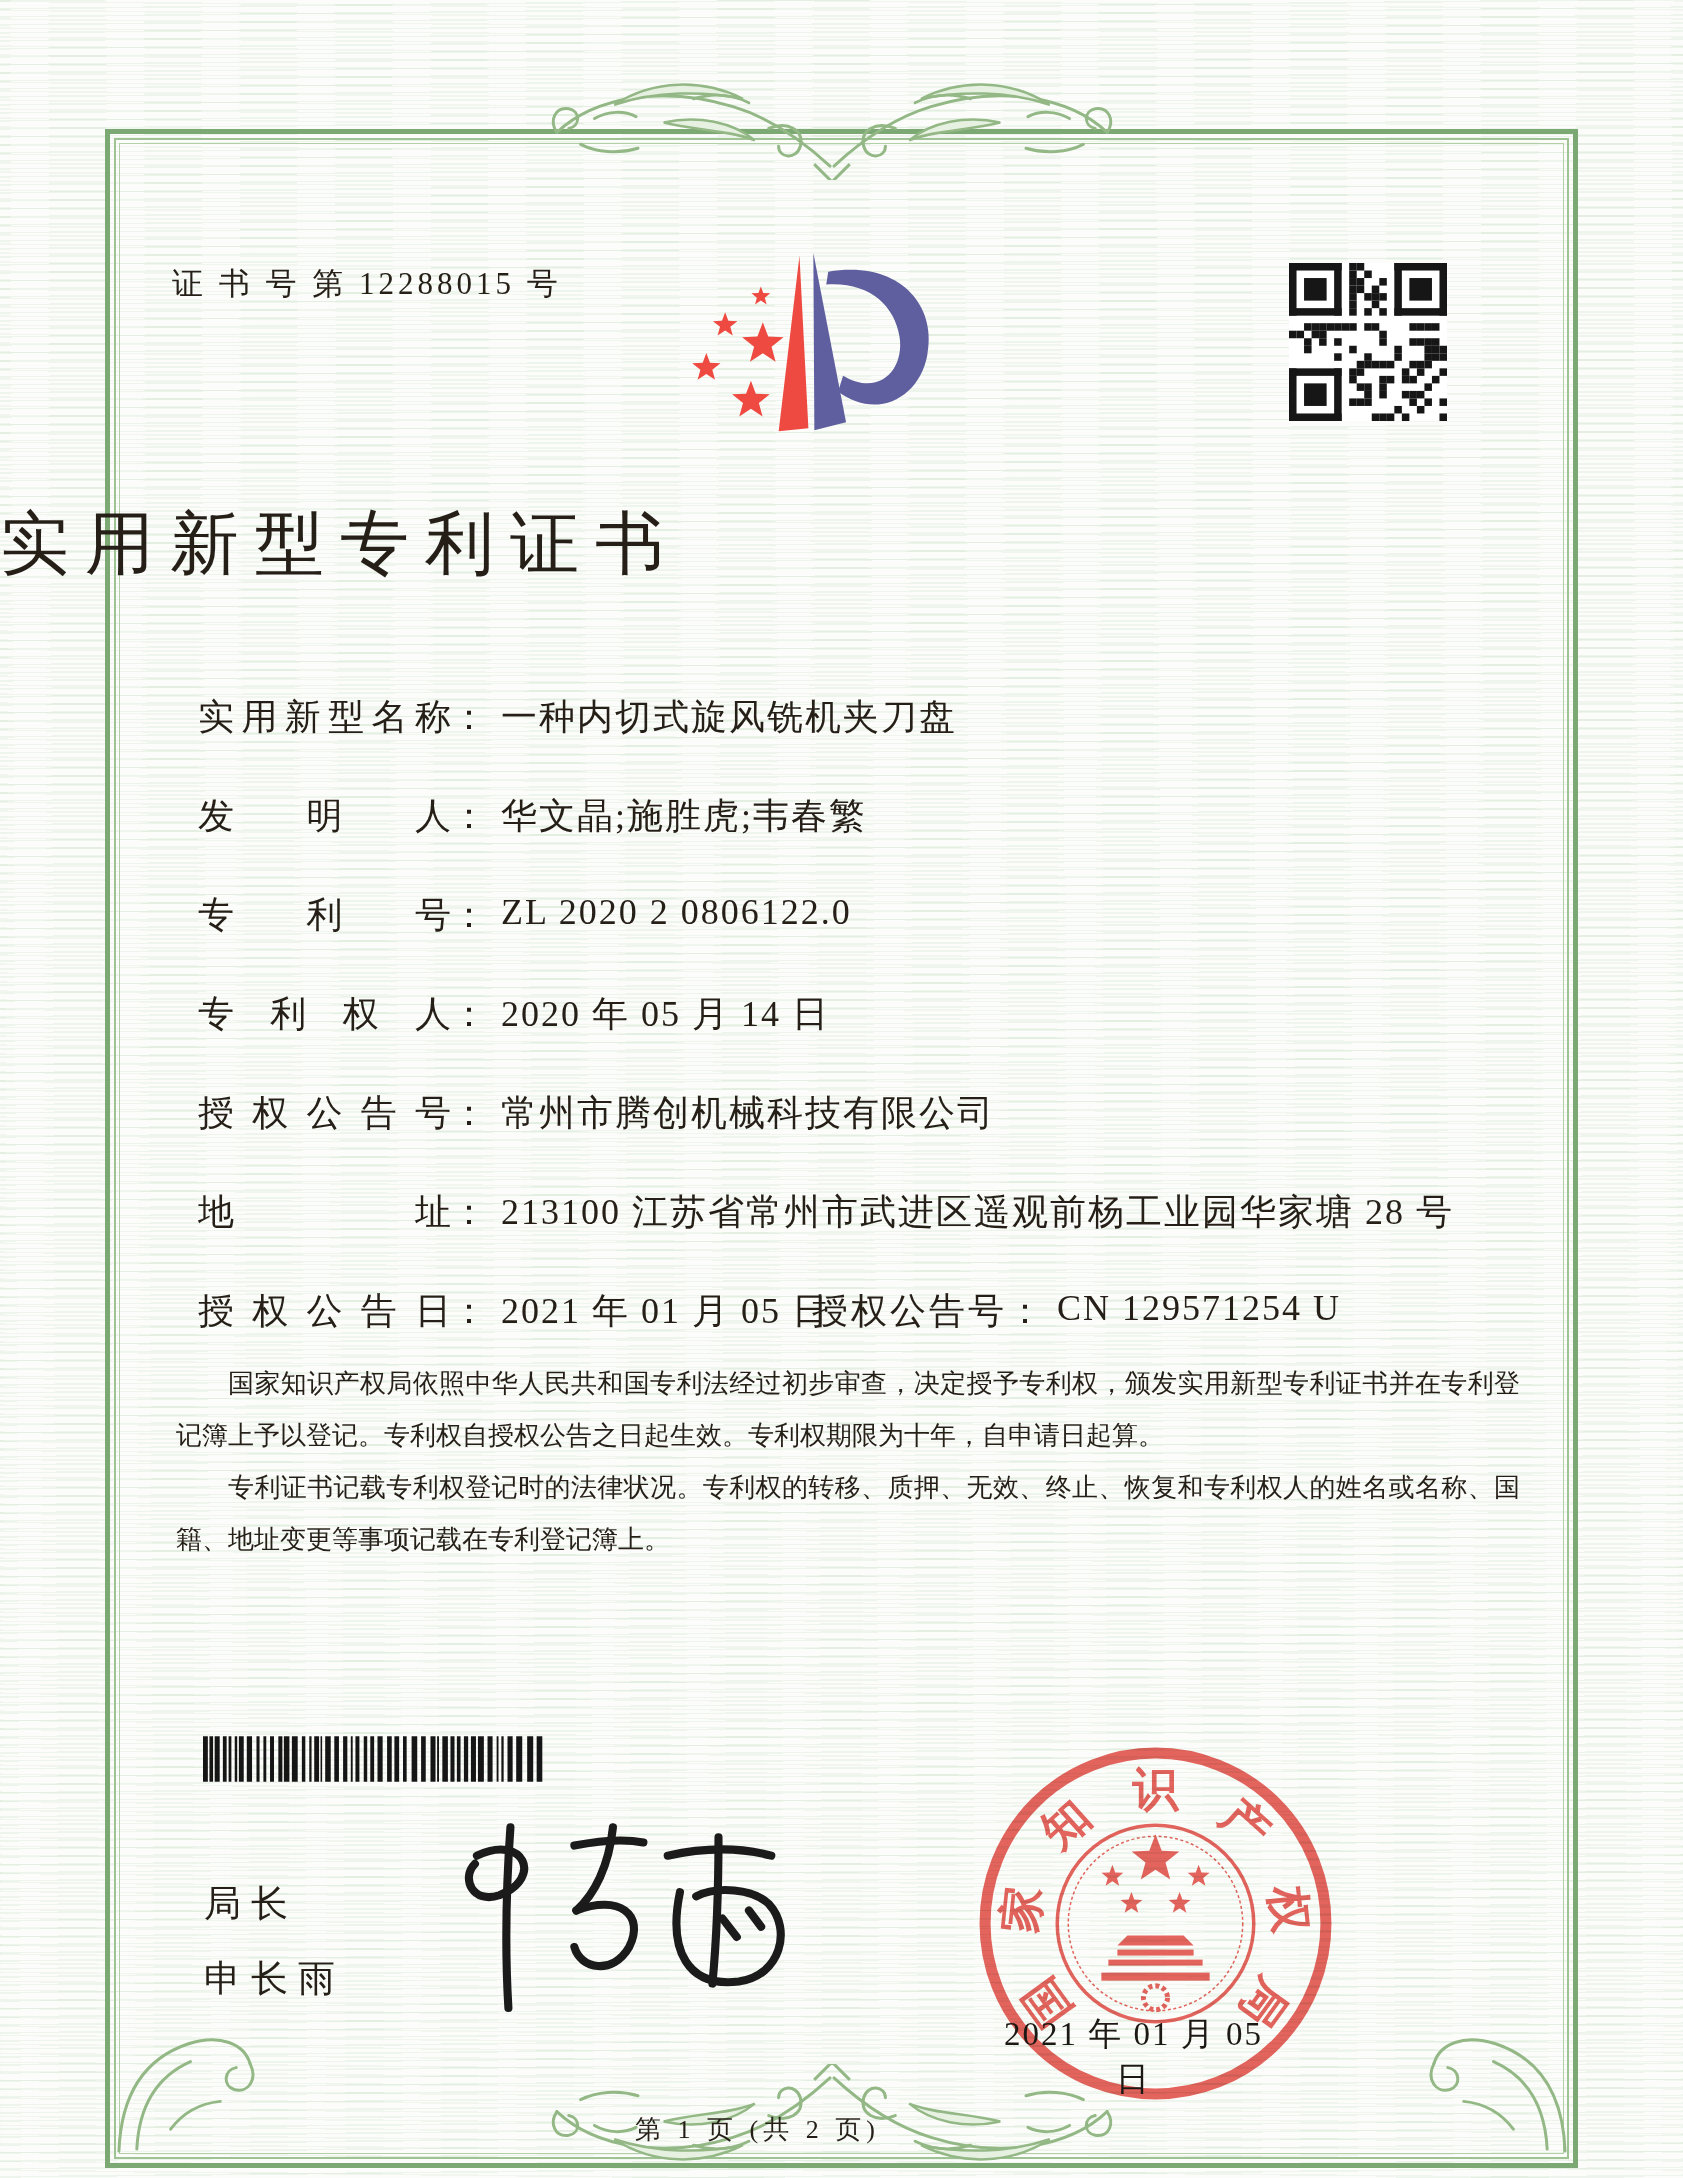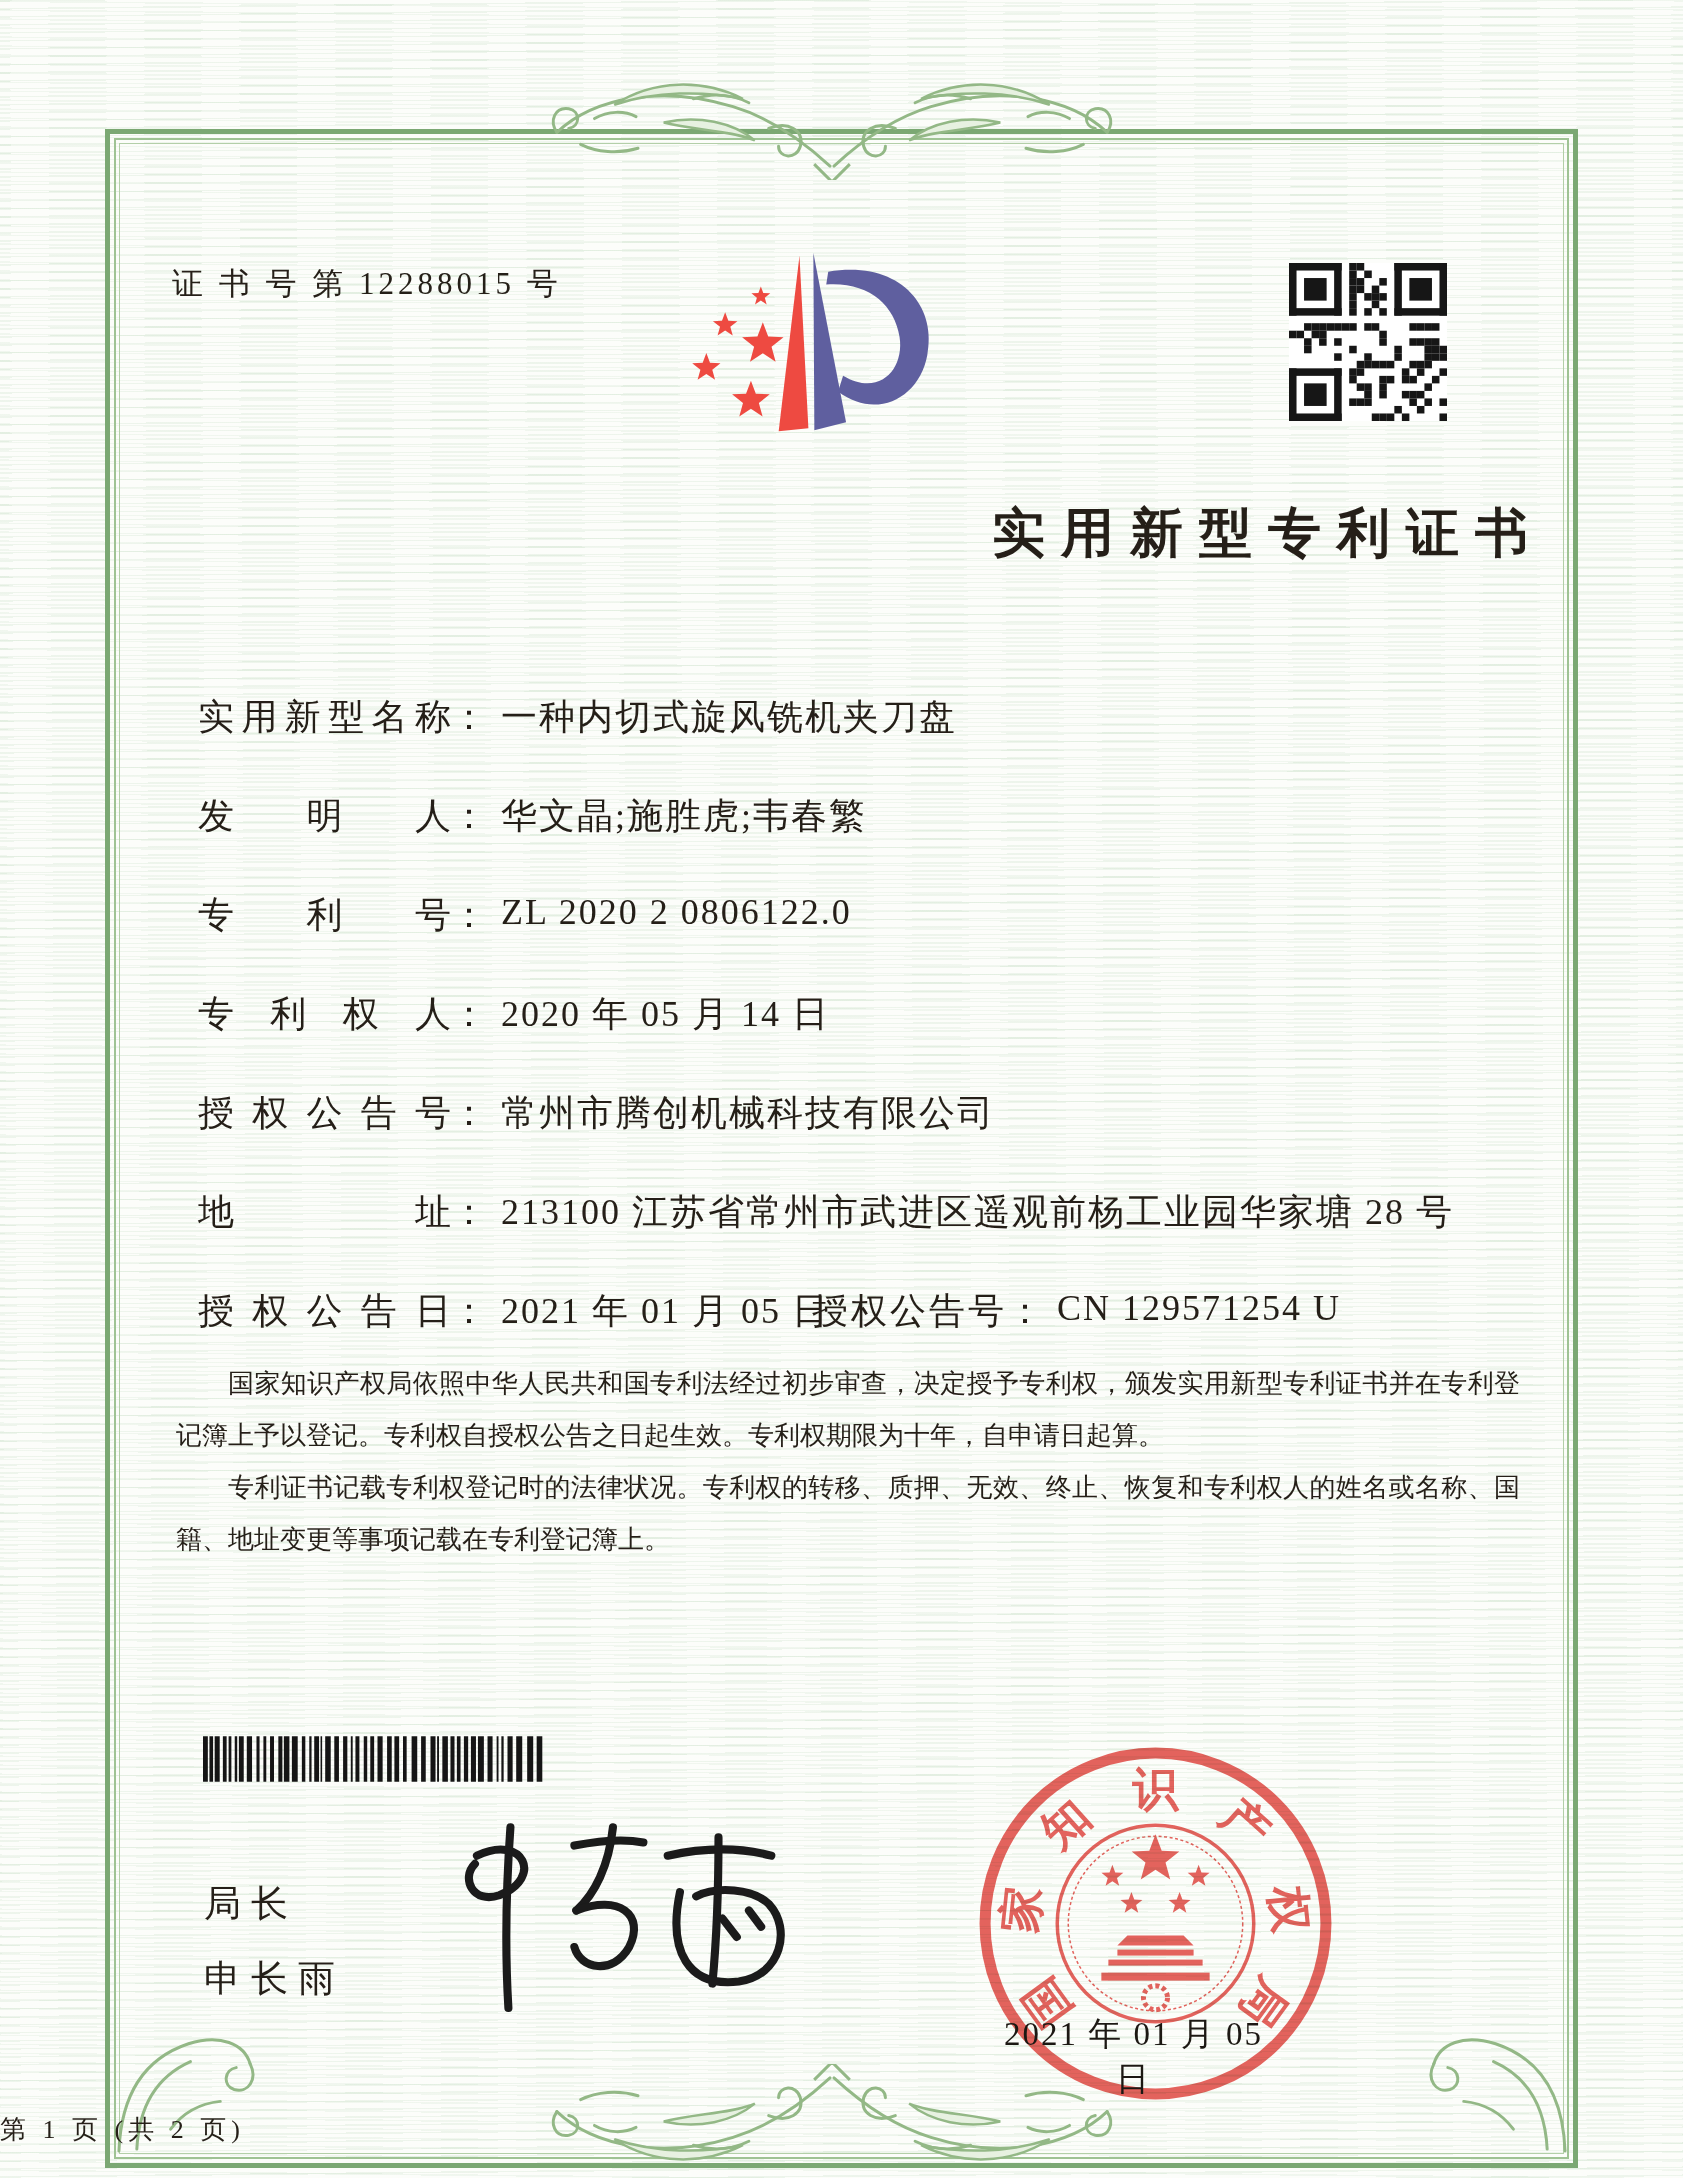--- a/index.html
+++ b/index.html
@@ -18,38 +18,38 @@
       repeating-linear-gradient(180.6deg, rgba(139,188,139,0.10) 0px, rgba(139,188,139,0.10) 1.6px, rgba(0,0,0,0) 1.6px, rgba(0,0,0,0) 9px);
   }
   
   .frame1{left:105px; top:129px; right:105px; bottom:10px; border:5px solid #7ba873; z-index:1;}
   .frame2{position:absolute; inset:4px; border:2px solid #9fc394;}
   .frame3{position:absolute; inset:3px; border:1px solid #b3cfa8;}
   .orn{z-index:2; pointer-events:none;}
   .cert-no{left:172px; top:263px; font-size:31px; letter-spacing:4px; z-index:3;}
   .logo-box{left:634px; top:220px; width:327px; height:248px; z-index:3;}
   .qr-box{left:1289px; top:263px; width:158px; height:158px; z-index:3;}
-  .doc-title{left:0; width:1544px; top:498px; text-align:right;
-    font-size:53px; font-weight:700; letter-spacing:16px; z-index:3;}
+  .doc-title{left:0; width:1544px; top:498px; text-align:left;
+    font-size:69px; font-weight:400; letter-spacing:16px; z-index:3;}
   .field-row{left:198px; width:1346px; height:50px; font-size:36px; z-index:3; white-space:nowrap;}
   .flabel{display:inline-block; width:253px; text-align:justify; text-align-last:justify; vertical-align:top;}
   .fcolon{display:inline-block; vertical-align:top;}
   .fvalue{display:inline-block; margin-left:14px; letter-spacing:2px; vertical-align:top;}
   .second-pair{position:absolute; left:614px; top:0; white-space:nowrap;}
   .second-pair .flabel2{letter-spacing:3px;}
   .paras{left:176px; top:1358px; width:1344px; z-index:3;
     font-size:26px; line-height:52px; text-align:justify;}
   .paras p{margin:0; text-indent:2em;}
   .barcode-box{left:203px; top:1736px; width:348px; height:46px; z-index:3;}
   .sig-title{left:204px; top:1879px; font-size:37px; letter-spacing:10px; z-index:3;}
   .sig-name{left:204px; top:1954px; font-size:37px; letter-spacing:10px; z-index:3;}
   .sig-script{left:414px; top:1794px; width:406px; height:233px; z-index:3;}
   .seal-box{left:965px; top:1731px; width:381px; height:381px; z-index:4; opacity:.9; mix-blend-mode:multiply;}
   .seal-date{left:990px; top:2012px; width:287px; text-align:center; font-size:33px; letter-spacing:2px; z-index:5; color:#1c1813;}
-  .footer{left:0; width:1515px; top:2112px; font-size:26px; letter-spacing:5px; z-index:3;}
+  .footer{left:0; width:1515px; top:2112px; text-align:center; font-size:26px; letter-spacing:5px; z-index:3;}
   svg{display:block;}
 </style>
 </head>
 <body>
 
 <div class="page">
 
   <div class="abs waves"></div>
 
   <div class="abs frame1">

